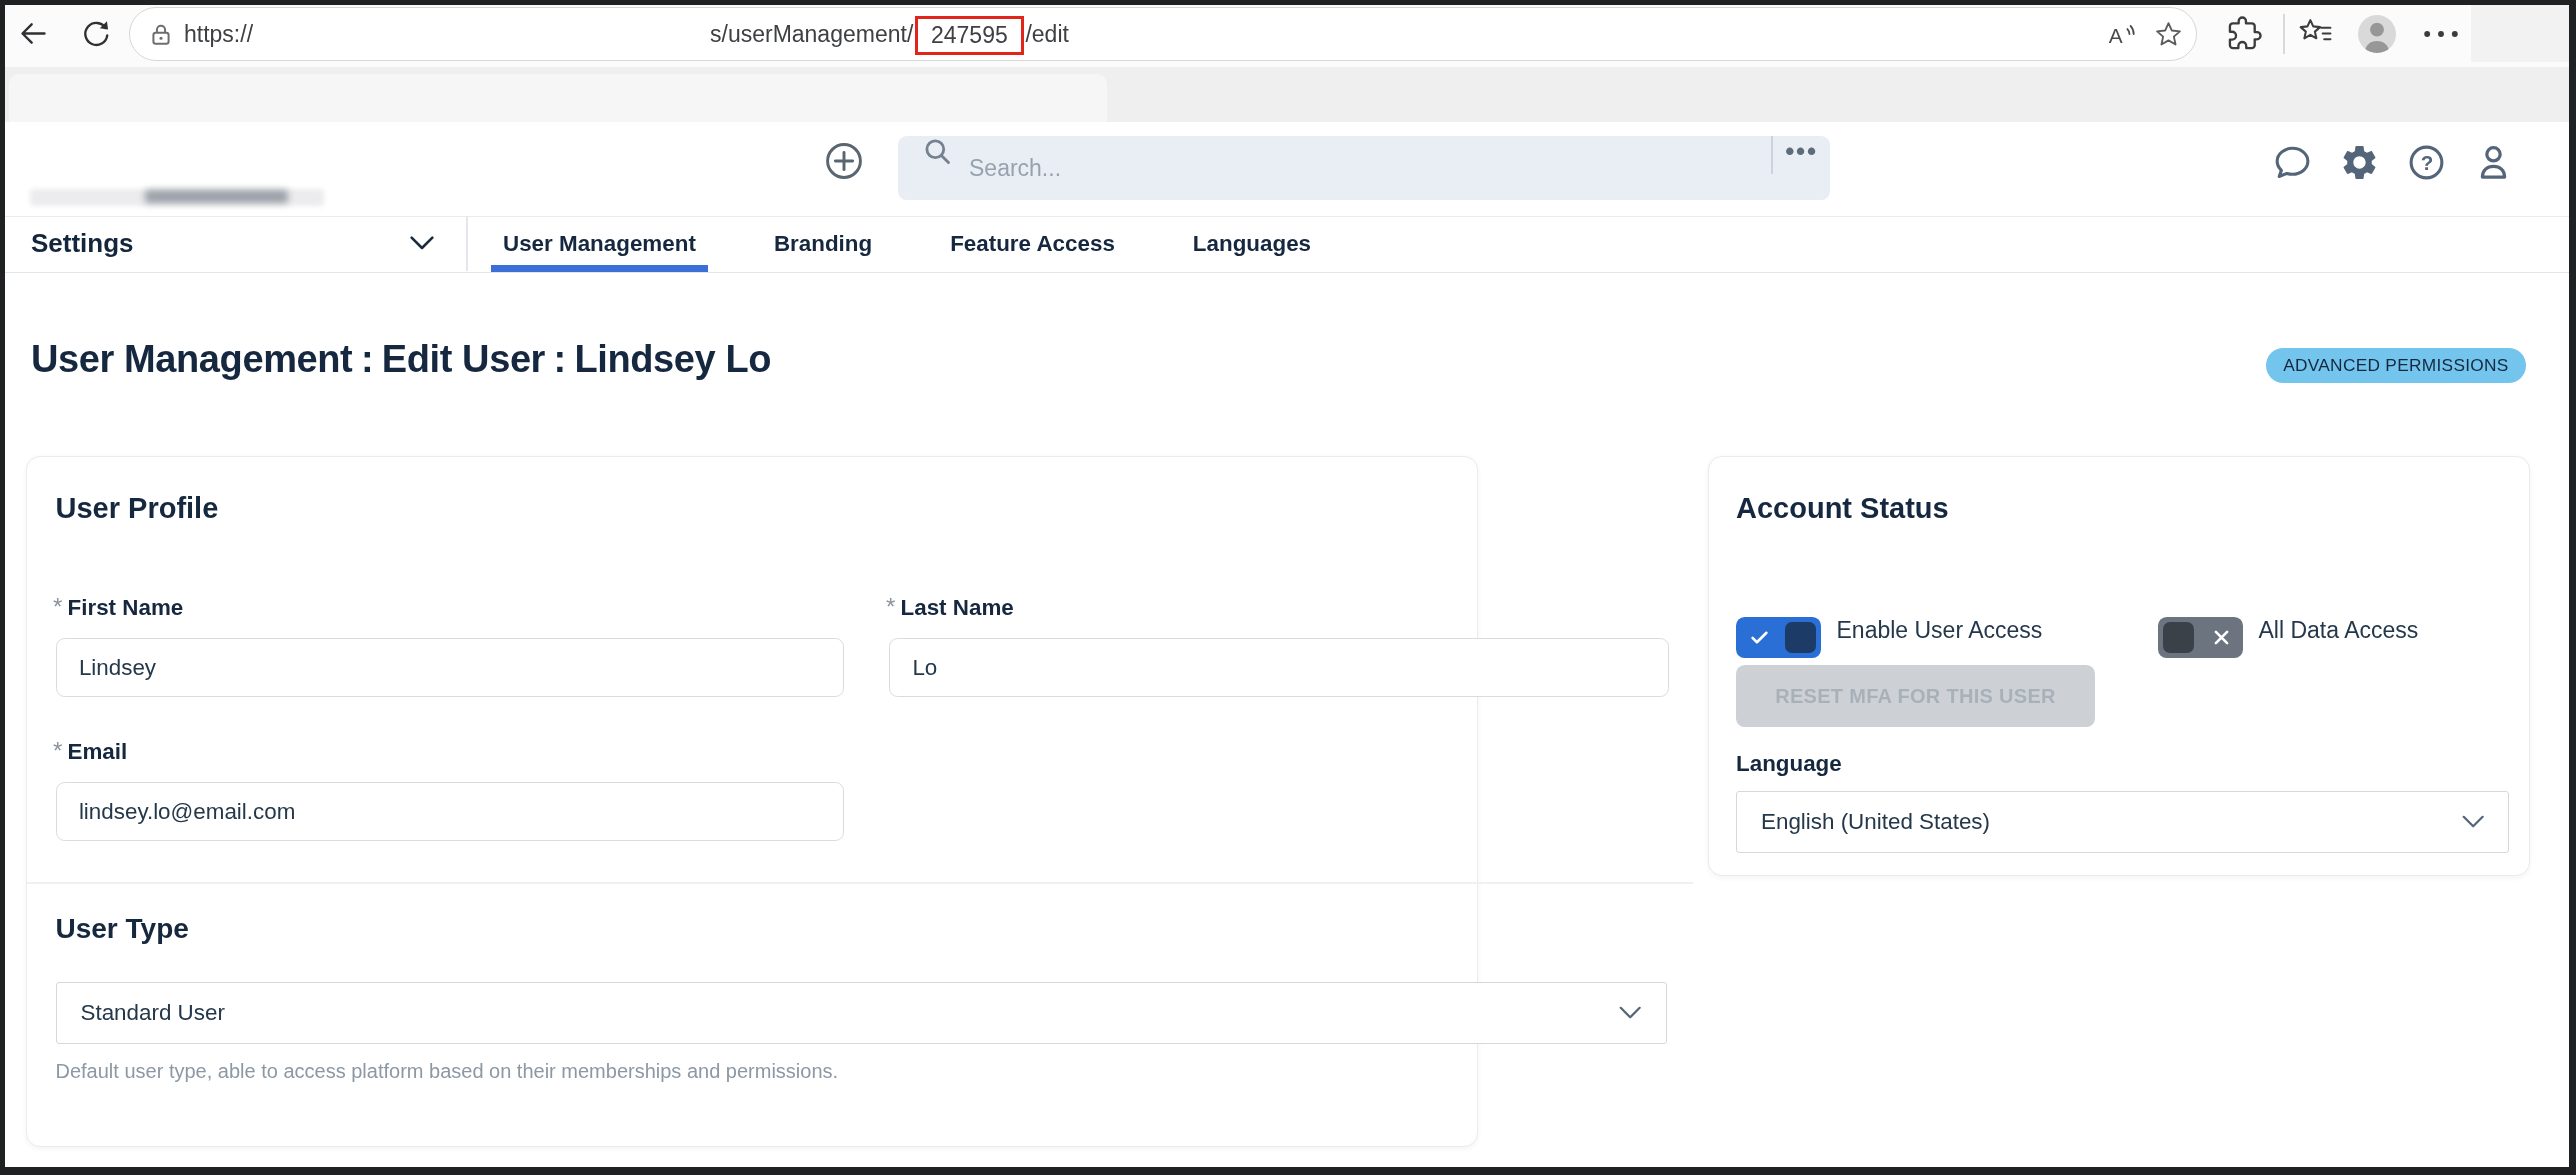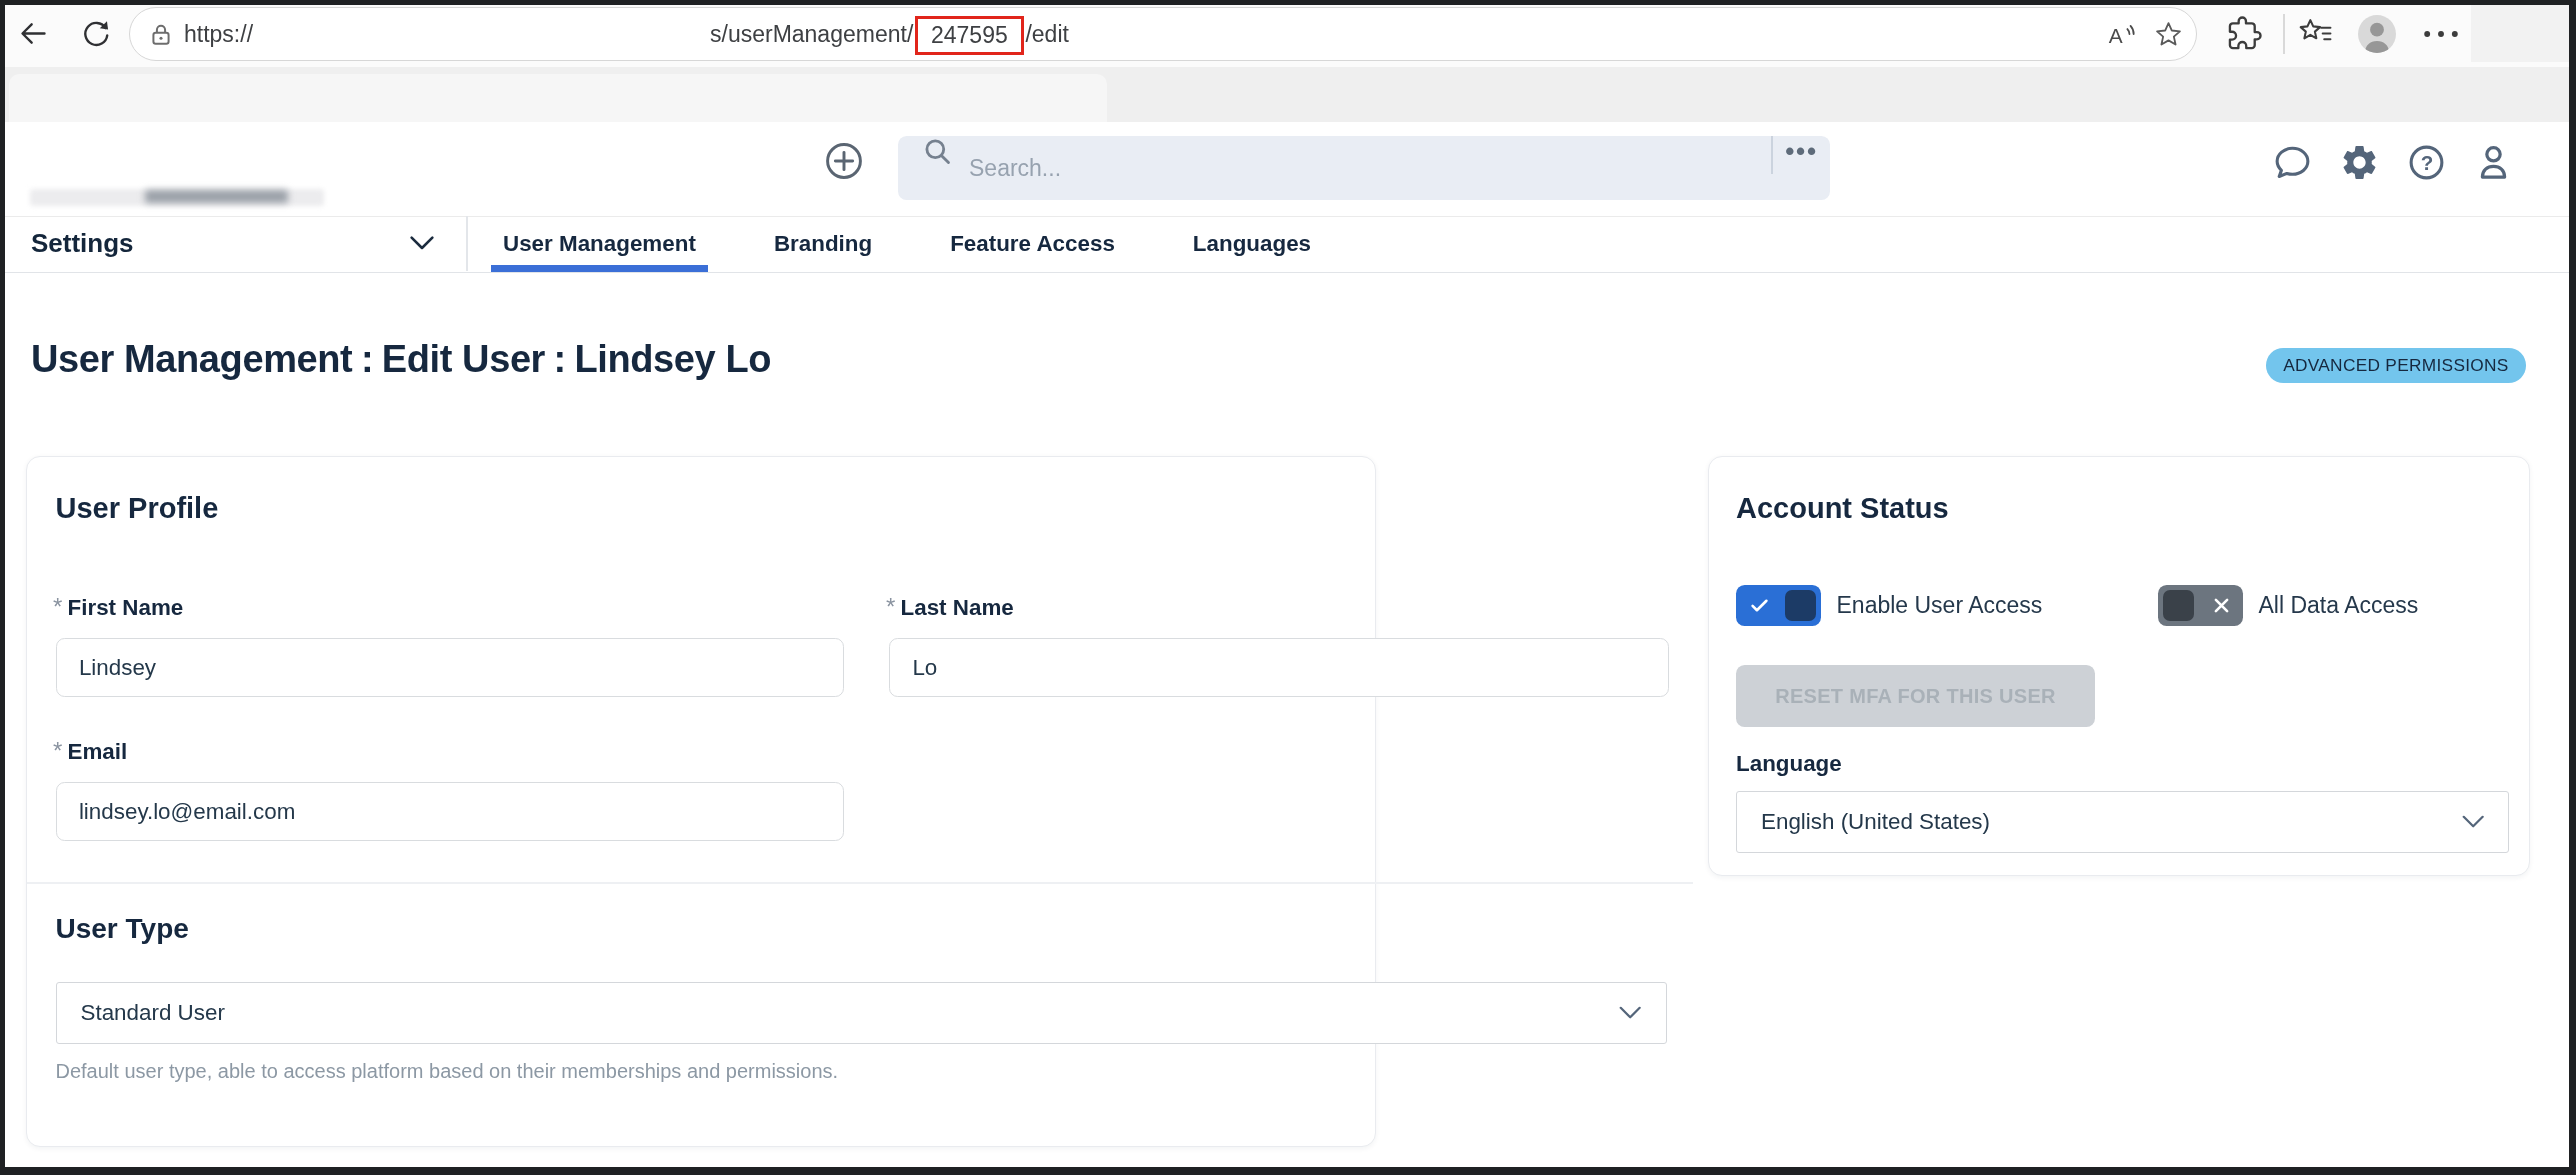--- a/index.html
+++ b/index.html
@@ -58,21 +58,21 @@
   
   .page-title{left:31px;top:338px;font-size:38px;font-weight:bold;color:#16283f;
     letter-spacing:-0.4px;white-space:nowrap;}
   .title-sep{margin:0 8.6px;}
   .badge{top:348px;right:50px;height:35px;background:#73c5ed;border-radius:17.3px;
     display:flex;align-items:center;padding:0 17.3px;font-size:17.3px;font-weight:normal;
     color:#16283f;letter-spacing:0.3px;}
   
   .card{background:#ffffff;border:0.9px solid #e9ebef;border-radius:14px;
     box-shadow:0 1.7px 5.2px rgba(20,30,50,.05);box-sizing:border-box;}
-  .card-profile{left:26px;top:456px;width:1350px;height:691px;}
+  .card-profile{left:26px;top:456px;width:1452px;height:691px;}
   .card-status{left:1708px;top:456px;width:822px;height:420px;}
   .card-h{font-size:29px;font-weight:bold;color:#16283f;}
   .field-label{display:flex;align-items:baseline;font-size:22.4px;font-weight:bold;color:#16283f;}
   .req{color:#8a93a0;font-weight:normal;margin-right:5.2px;font-size:24px;}
   .text-input{box-sizing:border-box;border:1.7px solid #d9dcdf;border-radius:8.6px;
     background:#fff;font-size:22.4px;color:#24384a;padding:0 22.4px;height:59px;width:100%;
     font-family:"Liberation Sans",sans-serif;outline:none;}
   .select{box-sizing:border-box;border:1.7px solid #d4d7db;border-radius:3px;background:#fff;
     height:62px;display:flex;align-items:center;justify-content:space-between;
     padding:0 24px;font-size:22.4px;color:#24384a;cursor:pointer;}
@@ -81,21 +81,21 @@
   
   .toggle{width:85px;height:41px;border-radius:8.6px;position:relative;cursor:pointer;flex:none;}
   .toggle.on{background:#2a6fd6;}
   .toggle.off{background:#6c757f;}
   .knob{position:absolute;top:5.2px;width:31px;height:31px;border-radius:7px;}
   .toggle.on .knob{right:5.2px;background:#1c3b66;}
   .toggle.off .knob{left:5.2px;background:#3a4149;}
   .tstate{position:absolute;top:11.2px;width:19px;height:19px;}
   .toggle.on .tstate{left:14px;}
   .toggle.off .tstate{right:12px;}
-  .toggle-row{display:flex;align-items:center;}
+  .toggle-row{display:flex;align-items:flex-start;margin-top:32px;}
   .toggle-label{font-size:23px;color:#25384b;margin-left:15.5px;white-space:nowrap;}
   .btn-disabled{box-sizing:border-box;width:359px;height:62px;background:#cdd1d6;
     border:none;border-radius:8.6px;font-size:20px;font-weight:bold;color:#a9b1b8;
     letter-spacing:0.3px;font-family:"Liberation Sans",sans-serif;}
   .lang-label{font-size:22.4px;font-weight:bold;color:#16283f;}
 </style>
 </head>
 <body>
 
 <div class="abs browser-bar">

